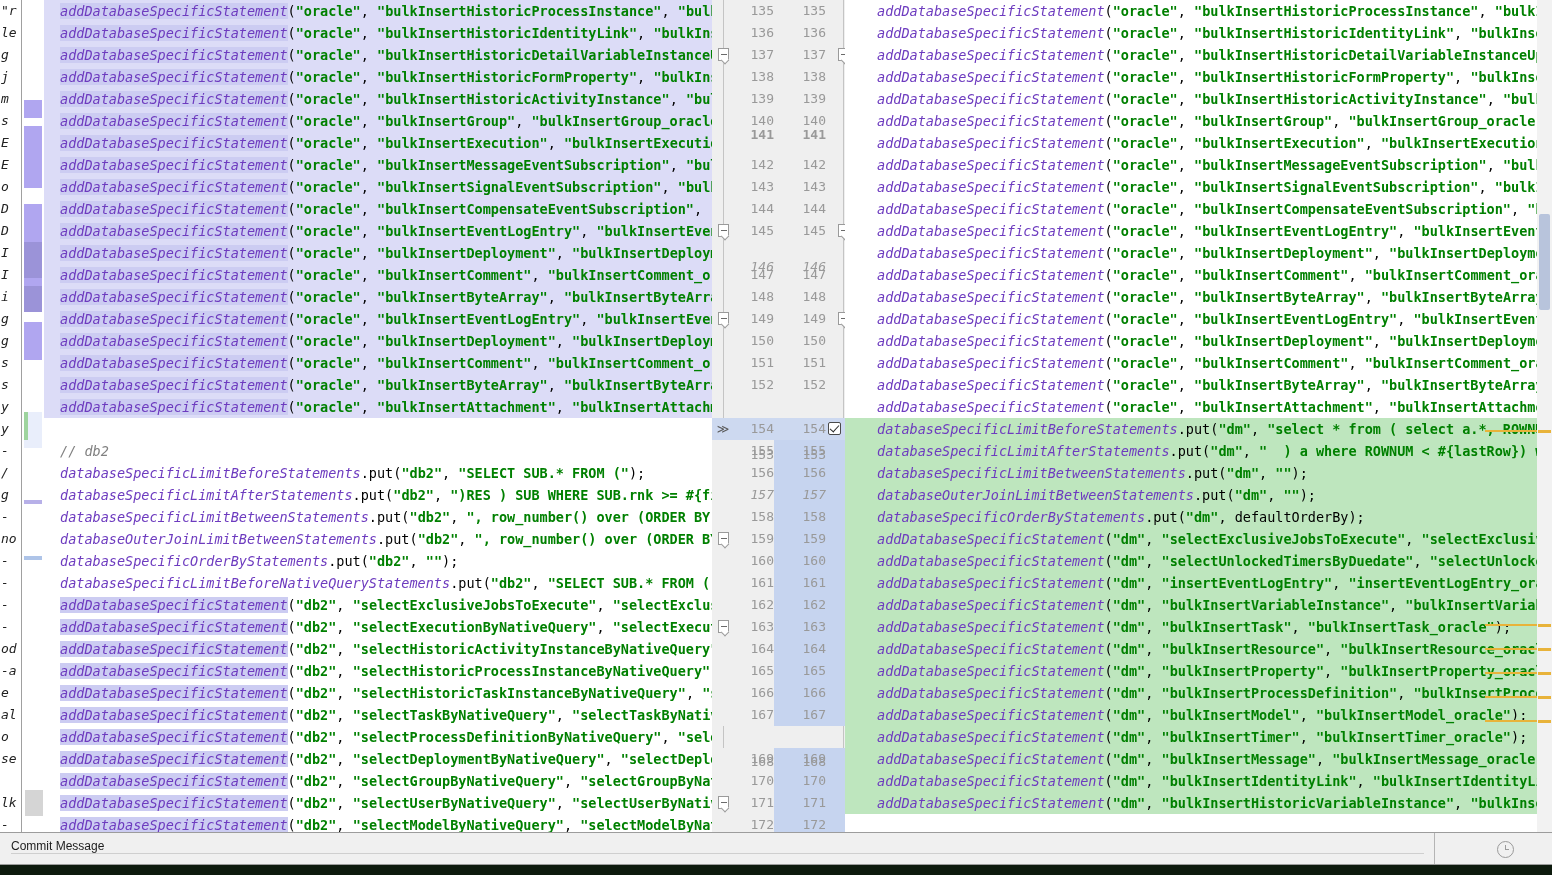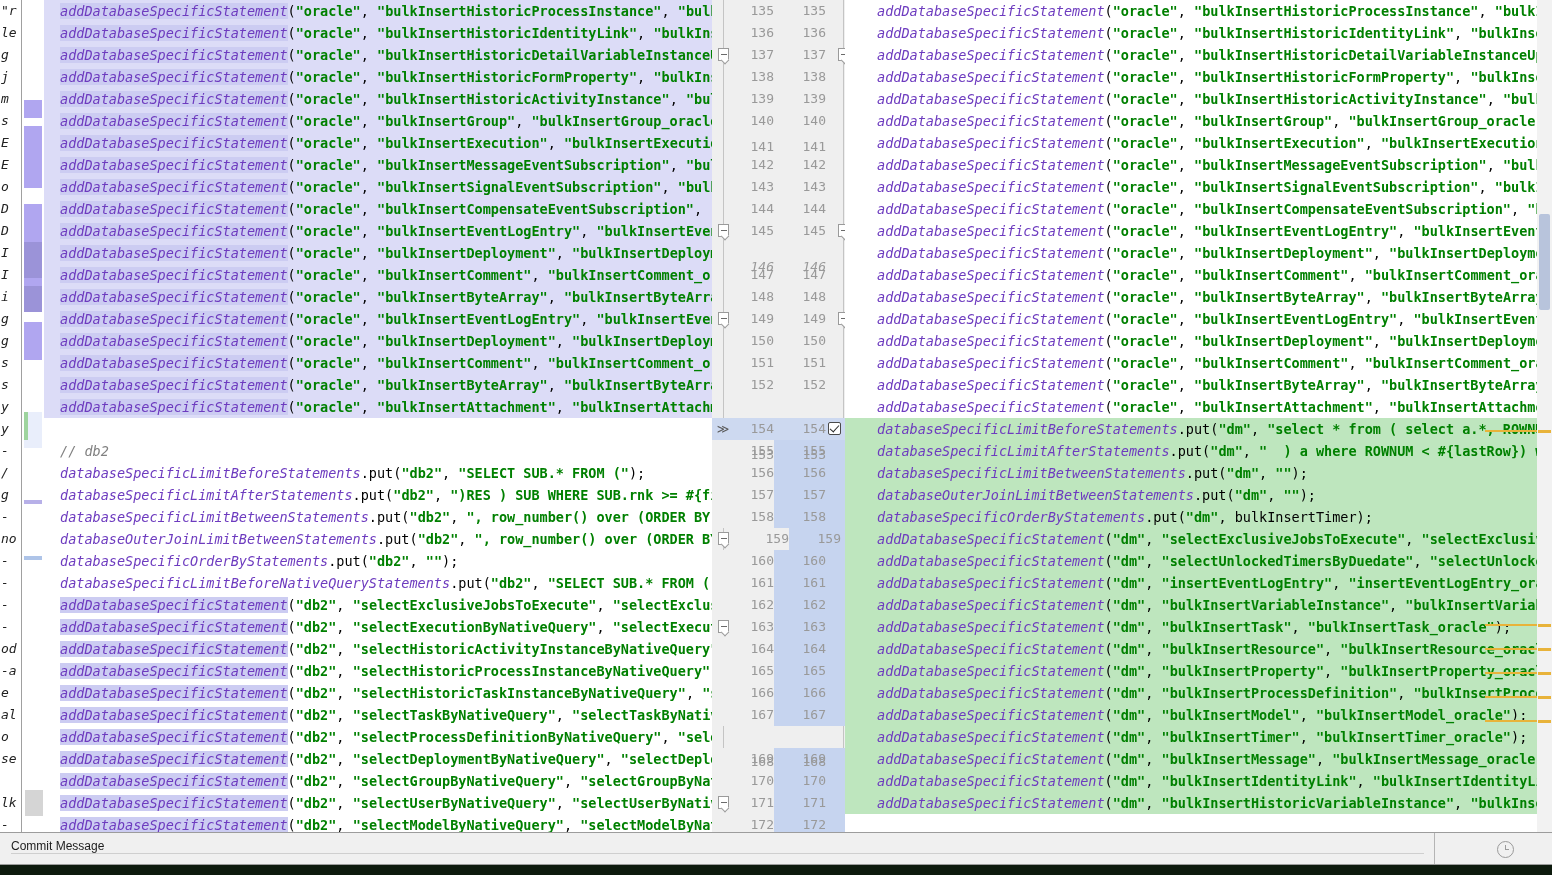--- a/index.html
+++ b/index.html
@@ -356,21 +356,21 @@
         <span class="ln-right">138</span>
       </div>
       <div class="gutter-row" style="position: absolute; left: 0px; top: 88px; width: 133px;">
         <span class="ln-left">139</span>
         <span class="ln-right">139</span>
       </div>
       <div class="gutter-row" style="position: absolute; left: 0px; top: 110px; width: 133px;">
         <span class="ln-left">140</span>
         <span class="ln-right">140</span>
       </div>
-      <div class="gutter-row" style="position: absolute; left: 0px; top: 136px; width: 154px;">
+      <div class="gutter-row" style="position: absolute; left: 0px; top: 124px; width: 154px; font-weight: bold;">
         <span class="ln-left">141</span>
         <span class="ln-right">141</span>
       </div>
       <div class="gutter-row" style="position: absolute; left: 0px; top: 154px; width: 133px;">
         <span class="ln-left">142</span>
         <span class="ln-right">142</span>
       </div>
       <div class="gutter-row" style="position: absolute; left: 0px; top: 176px; width: 133px;">
         <span class="ln-left">143</span>
         <span class="ln-right">143</span>
@@ -427,33 +427,33 @@
         <div class="g-rightblue"></div>
         <span class="ln-left">155</span>
         <span class="ln-right">155</span>
       </div>
       <div class="gutter-row" style="position: absolute; left: 0px; top: 462px; width: 133px;">
         <div class="g-leftwhite"></div>
         <div class="g-rightblue"></div>
         <span class="ln-left">156</span>
         <span class="ln-right">156</span>
       </div>
-      <div class="gutter-row" style="position: absolute; left: 0px; top: 484px; width: 133px;">
+      <div class="gutter-row" style="position: absolute; left: 0px; top: 484px; width: 133px; font-style: italic;">
         <div class="g-leftwhite"></div>
         <div class="g-rightblue"></div>
         <span class="ln-left">157</span>
         <span class="ln-right">157</span>
       </div>
       <div class="gutter-row" style="position: absolute; left: 0px; top: 506px; width: 161px;">
         <div class="g-leftwhite"></div>
         <div class="g-rightblue"></div>
         <span class="ln-left">158</span>
         <span class="ln-right">158</span>
       </div>
-      <div class="gutter-row" style="position: absolute; left: 0px; top: 528px; width: 133px; margin-left: 15px;">
+      <div class="gutter-row" style="position: absolute; left: 0px; top: 528px; width: 133px;">
         <div class="g-leftwhite"></div>
         <div class="g-rightblue"></div>
         <span class="ln-left">159</span>
         <span class="ln-right">159</span>
       </div>
       <div class="gutter-row" style="position: absolute; left: 0px; top: 550px; width: 133px;">
         <div class="g-leftwhite"></div>
         <div class="g-rightblue"></div>
         <span class="ln-left">160</span>
         <span class="ln-right">160</span>
@@ -558,21 +558,21 @@
       <div class="code-line bg-plain"><span class="tok-method">addDatabaseSpecificStatement</span><span class="tok-plain">(</span><span class="tok-string">"oracle"</span><span class="tok-plain">, </span><span class="tok-string">"bulkInsertByteArray"</span><span class="tok-plain">, </span><span class="tok-string">"bulkInsertByteArray_</span></div>
       <div class="code-line bg-plain"><span class="tok-method">addDatabaseSpecificStatement</span><span class="tok-plain">(</span><span class="tok-string">"oracle"</span><span class="tok-plain">, </span><span class="tok-string">"bulkInsertEventLogEntry"</span><span class="tok-plain">, </span><span class="tok-string">"bulkInsertEventL</span></div>
       <div class="code-line bg-plain"><span class="tok-method">addDatabaseSpecificStatement</span><span class="tok-plain">(</span><span class="tok-string">"oracle"</span><span class="tok-plain">, </span><span class="tok-string">"bulkInsertDeployment"</span><span class="tok-plain">, </span><span class="tok-string">"bulkInsertDeploymen</span></div>
       <div class="code-line bg-plain"><span class="tok-method">addDatabaseSpecificStatement</span><span class="tok-plain">(</span><span class="tok-string">"oracle"</span><span class="tok-plain">, </span><span class="tok-string">"bulkInsertComment"</span><span class="tok-plain">, </span><span class="tok-string">"bulkInsertComment_orac</span></div>
       <div class="code-line bg-plain"><span class="tok-method">addDatabaseSpecificStatement</span><span class="tok-plain">(</span><span class="tok-string">"oracle"</span><span class="tok-plain">, </span><span class="tok-string">"bulkInsertByteArray"</span><span class="tok-plain">, </span><span class="tok-string">"bulkInsertByteArray_</span></div>
       <div class="code-line bg-plain"><span class="tok-method">addDatabaseSpecificStatement</span><span class="tok-plain">(</span><span class="tok-string">"oracle"</span><span class="tok-plain">, </span><span class="tok-string">"bulkInsertAttachment"</span><span class="tok-plain">, </span><span class="tok-string">"bulkInsertAttachmen</span></div>
       <div class="code-line bg-inserted"><span class="tok-method">databaseSpecificLimitBeforeStatements</span><span class="tok-plain">.put(</span><span class="tok-string">"dm"</span><span class="tok-plain">, </span><span class="tok-string">"select * from ( select a.*, ROWNUM</span></div>
       <div class="code-line bg-inserted"><span class="tok-method">databaseSpecificLimitAfterStatements</span><span class="tok-plain">.put(</span><span class="tok-string">"dm"</span><span class="tok-plain">, </span><span class="tok-string">"  ) a where ROWNUM &lt; #{lastRow}) wh</span></div>
       <div class="code-line bg-inserted"><span class="tok-method">databaseSpecificLimitBetweenStatements</span><span class="tok-plain">.put(</span><span class="tok-string">"dm"</span><span class="tok-plain">, </span><span class="tok-string">""</span><span class="tok-plain">);</span></div>
       <div class="code-line bg-inserted"><span class="tok-method">databaseOuterJoinLimitBetweenStatements</span><span class="tok-plain">.put(</span><span class="tok-string">"dm"</span><span class="tok-plain">, </span><span class="tok-string">""</span><span class="tok-plain">);</span></div>
-      <div class="code-line bg-inserted"><span class="tok-method">databaseSpecificOrderByStatements</span><span class="tok-plain">.put(</span><span class="tok-string">"dm"</span><span class="tok-plain">, bulkInsertTimer);</span></div>
+      <div class="code-line bg-inserted"><span class="tok-method">databaseSpecificOrderByStatements</span><span class="tok-plain">.put(</span><span class="tok-string">"dm"</span><span class="tok-plain">, defaultOrderBy);</span></div>
       <div class="code-line bg-inserted"><span class="tok-method">addDatabaseSpecificStatement</span><span class="tok-plain">(</span><span class="tok-string">"dm"</span><span class="tok-plain">, </span><span class="tok-string">"selectExclusiveJobsToExecute"</span><span class="tok-plain">, </span><span class="tok-string">"selectExclusive</span></div>
       <div class="code-line bg-inserted"><span class="tok-method">addDatabaseSpecificStatement</span><span class="tok-plain">(</span><span class="tok-string">"dm"</span><span class="tok-plain">, </span><span class="tok-string">"selectUnlockedTimersByDuedate"</span><span class="tok-plain">, </span><span class="tok-string">"selectUnlocked</span></div>
       <div class="code-line bg-inserted"><span class="tok-method">addDatabaseSpecificStatement</span><span class="tok-plain">(</span><span class="tok-string">"dm"</span><span class="tok-plain">, </span><span class="tok-string">"insertEventLogEntry"</span><span class="tok-plain">, </span><span class="tok-string">"insertEventLogEntry_orac</span></div>
       <div class="code-line bg-inserted"><span class="tok-method">addDatabaseSpecificStatement</span><span class="tok-plain">(</span><span class="tok-string">"dm"</span><span class="tok-plain">, </span><span class="tok-string">"bulkInsertVariableInstance"</span><span class="tok-plain">, </span><span class="tok-string">"bulkInsertVariabl</span></div>
       <div class="code-line bg-inserted"><span class="tok-method">addDatabaseSpecificStatement</span><span class="tok-plain">(</span><span class="tok-string">"dm"</span><span class="tok-plain">, </span><span class="tok-string">"bulkInsertTask"</span><span class="tok-plain">, </span><span class="tok-string">"bulkInsertTask_oracle"</span><span class="tok-plain">);</span></div>
       <div class="code-line bg-inserted"><span class="tok-method">addDatabaseSpecificStatement</span><span class="tok-plain">(</span><span class="tok-string">"dm"</span><span class="tok-plain">, </span><span class="tok-string">"bulkInsertResource"</span><span class="tok-plain">, </span><span class="tok-string">"bulkInsertResource_oracl</span></div>
       <div class="code-line bg-inserted"><span class="tok-method">addDatabaseSpecificStatement</span><span class="tok-plain">(</span><span class="tok-string">"dm"</span><span class="tok-plain">, </span><span class="tok-string">"bulkInsertProperty"</span><span class="tok-plain">, </span><span class="tok-string">"bulkInsertProperty_oracl</span></div>
       <div class="code-line bg-inserted"><span class="tok-method">addDatabaseSpecificStatement</span><span class="tok-plain">(</span><span class="tok-string">"dm"</span><span class="tok-plain">, </span><span class="tok-string">"bulkInsertProcessDefinition"</span><span class="tok-plain">, </span><span class="tok-string">"bulkInsertProces</span></div>
       <div class="code-line bg-inserted"><span class="tok-method">addDatabaseSpecificStatement</span><span class="tok-plain">(</span><span class="tok-string">"dm"</span><span class="tok-plain">, </span><span class="tok-string">"bulkInsertModel"</span><span class="tok-plain">, </span><span class="tok-string">"bulkInsertModel_oracle"</span><span class="tok-plain">);</span></div>
       <div class="code-line bg-inserted"><span class="tok-method">addDatabaseSpecificStatement</span><span class="tok-plain">(</span><span class="tok-string">"dm"</span><span class="tok-plain">, </span><span class="tok-string">"bulkInsertTimer"</span><span class="tok-plain">, </span><span class="tok-string">"bulkInsertTimer_oracle"</span><span class="tok-plain">);</span></div>

